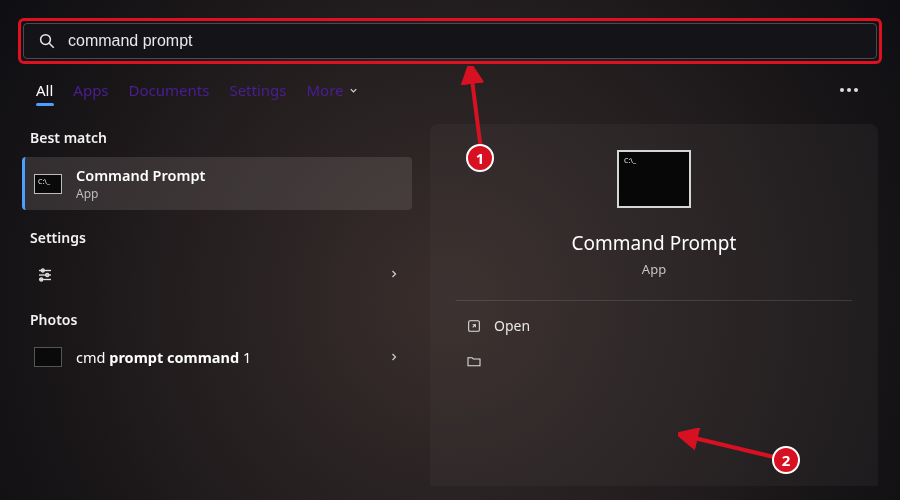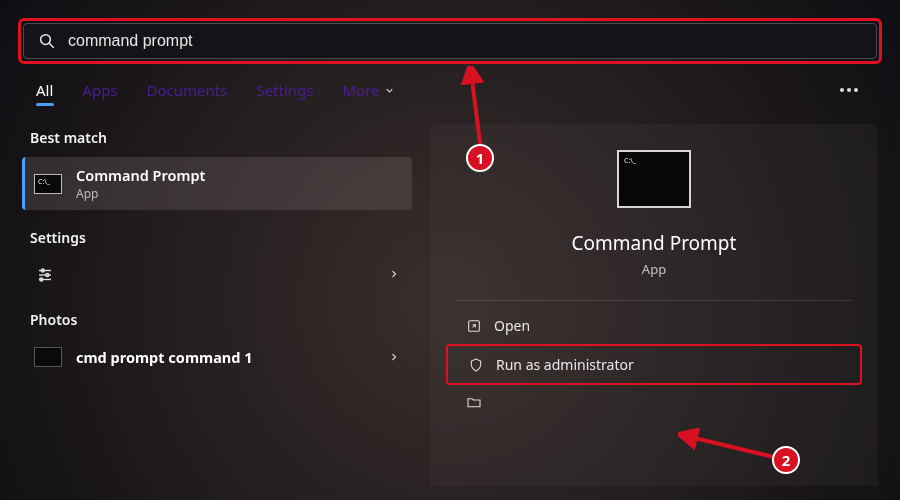--- a/index.html
+++ b/index.html
@@ -31,21 +31,21 @@
     background: transparent;
     border: none;
     outline: none;
     color: #e8e8e8;
     font-size: 16px;
   }
   
   .tabs {
     display: flex;
     align-items: center;
-    gap: 29px;
+    gap: 20px;
     padding: 16px 36px 6px 36px;
     position: relative;
   }
   .tab { color: #4c1d95; font-size: 15px; cursor: pointer; display: flex; align-items: center; gap: 4px; }
   .tab.active { color: #fff; }
   .tab-underline {
     position: absolute;
     left: 36px;
     bottom: 0;
     width: 18px;
@@ -98,21 +98,21 @@
     display: flex; align-items: flex-start;
     padding: 2px 3px;
     color: #eee;
     font-size: 7px;
   }
   .result-icon.dark { border-color: #555; }
   .result-text { display: flex; flex-direction: column; }
   .result-title { font-size: 14.5px; color: #fff; font-weight: 600; }
   .result-sub { font-size: 12px; color: #bdbdbd; }
   .result-title .bold { font-weight: 700; }
-  .result-title .norm { font-weight: 700; }
+  .result-title .norm { font-weight: 400; }
   .chev { margin-left: auto; color: #ccc; font-size: 14px; }
   .settings-icon {
     width: 22px; display: inline-flex; justify-content: center;
   }
   .spacer-l { height: 14px; }
   
   .preview-icon-wrap {
     align-self: center;
     width: 74px; height: 58px;
     background: #070707;
@@ -243,26 +243,20 @@
 
     <div class="action-row">
       <svg viewBox="0 0 24 24">
           <rect x="4" y="4" width="16" height="16" rx="2"></rect>
           <polyline points="10 14 14 10"></polyline>
           <polyline points="10 10 14 10 14 14"></polyline>
         </svg>
       <span>Open</span>
     </div>
 
-    <div class="action-row highlight">
-      <svg viewBox="0 0 24 24">
-          <path d="M12 3l7 3v5c0 5-3 8-7 10-4-2-7-5-7-10V6l7-3z"></path>
-        </svg>
-      <span>Run as administrator</span>
-    </div>
 
     <div class="action-row">
       <svg viewBox="0 0 24 24">
           <path d="M3 7h6l2 2h10v10H3z"></path>
         </svg>
     </div>
   </div>
 </div>
 
 <svg class="arrow" style="left:453px; top:66px;" width="60" height="100">

